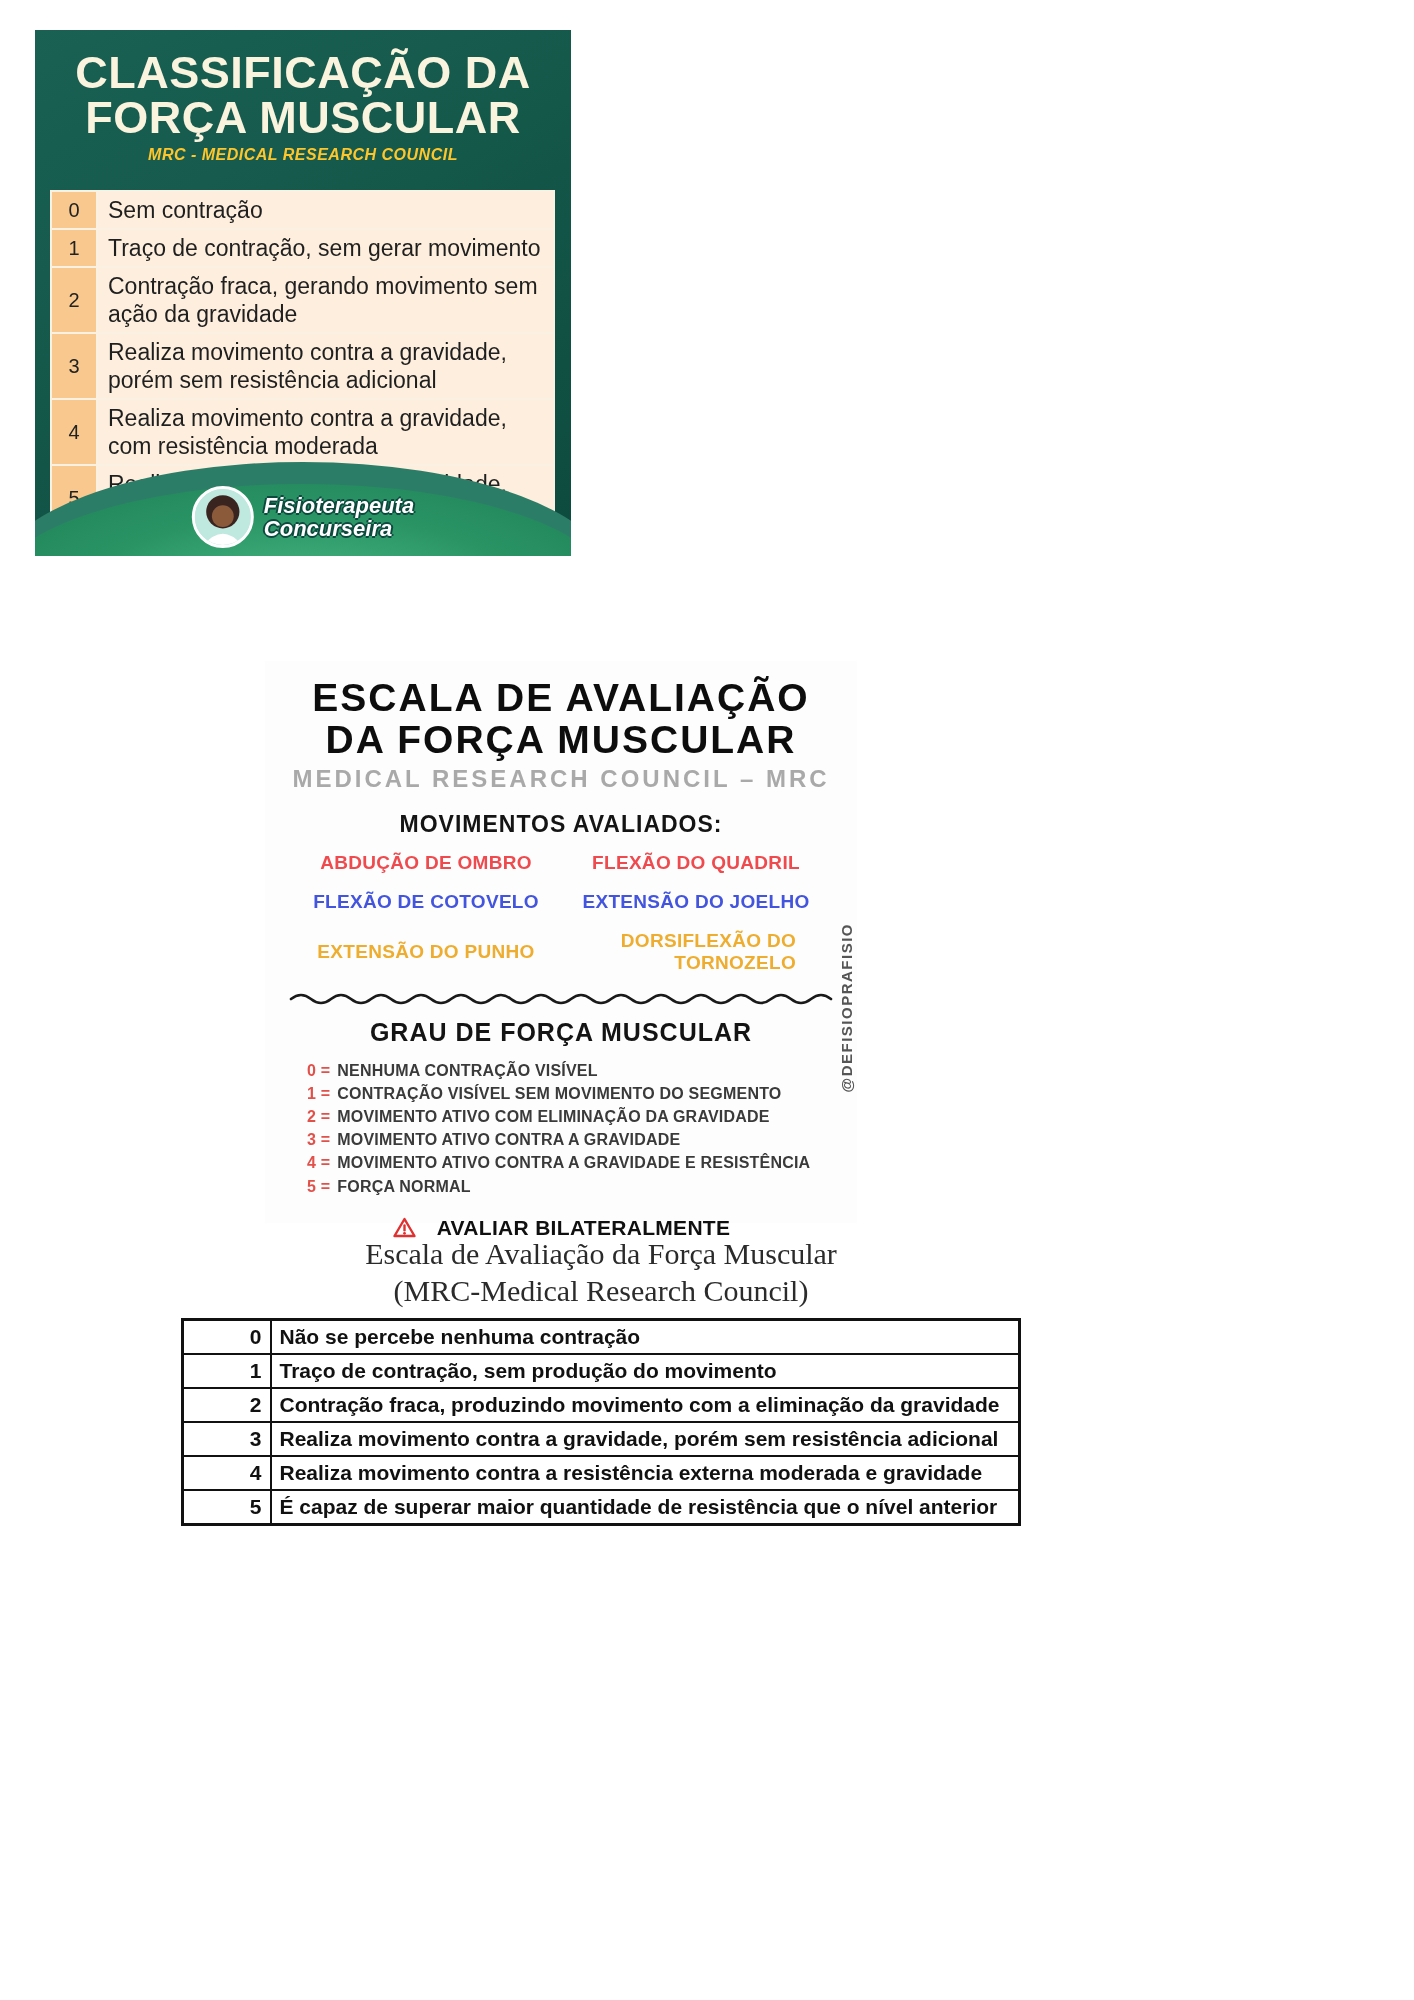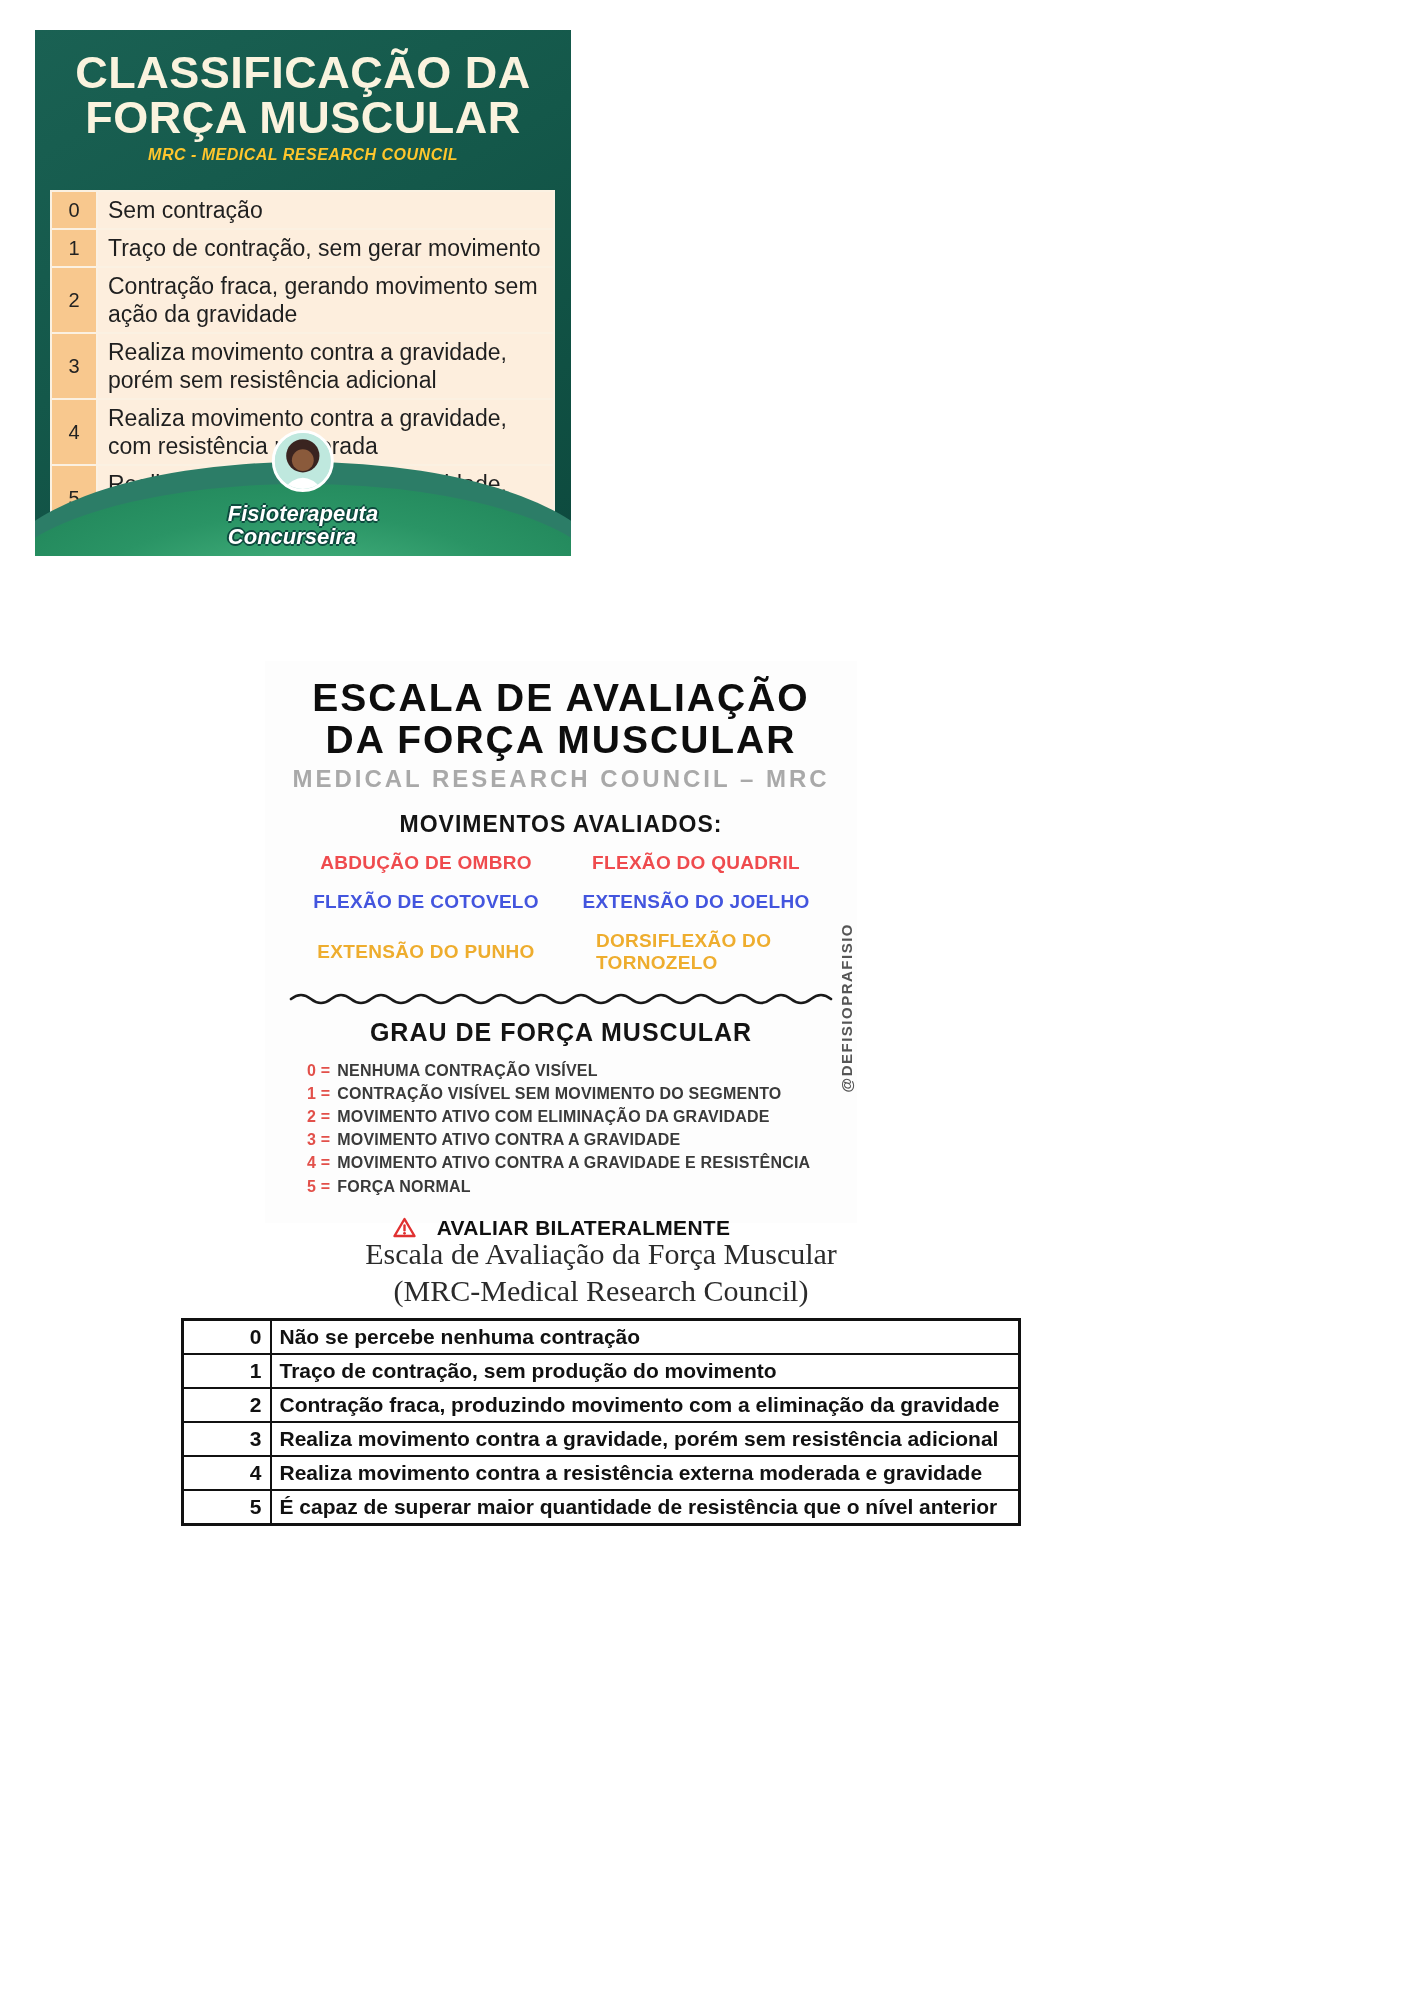--- a/index.html
+++ b/index.html
@@ -23,39 +23,39 @@
   .c1-grade { flex: 0 0 46px; background: #f8c88e; display: flex; align-items: center;
     justify-content: center; font-size: 20px; color: #222222; border-right: 2px solid #fbf1e2; }
   .c1-desc { flex: 1; background: #fdeedd; padding: 4px 10px; font-size: 23px;
     line-height: 1.22; color: #1f1f1f; display: flex; align-items: center; }
   .c1-wave-light { position: absolute; left: -40px; right: -40px; bottom: -22px; height: 116px;
     background: #2c7d67; border-radius: 50% 50% 0 0 / 100% 100% 0 0; }
   .c1-wave-green { position: absolute; left: -40px; right: -40px; bottom: -34px; height: 106px;
     background: radial-gradient(ellipse at 50% 130%, #55c48d 0%, #2a9465 55%, #1d7f55 100%);
     border-radius: 50% 50% 0 0 / 100% 100% 0 0; }
   .c1-logo { position: absolute; left: 50%; transform: translateX(-50%); bottom: 8px;
-    display: flex; align-items: center; gap: 10px; z-index: 3; flex-direction: column; }
+    display: flex; align-items: center; gap: 10px; z-index: 3; }
   .c1-avatar { width: 62px; height: 62px; border-radius: 50%; border: 3px solid #ffffff;
     background: #bfe8de; overflow: hidden; display: inline-flex; }
   .c1-brand { display: flex; flex-direction: column; color: #ffffff; font-weight: 800;
     font-style: italic; font-size: 22px; line-height: 1.05;
     text-shadow: 0 2px 0 #0d4a3e, 2px 0 0 #0d4a3e, -2px 0 0 #0d4a3e, 0 -2px 0 #0d4a3e; }
 
   
   .card2 { position: absolute; left: 265px; top: 661px; width: 592px; height: 562px;
     background: #fdfdfd; padding-top: 16px; }
   .c2-title { text-align: center; color: #0d0d0d; font-weight: 900; font-size: 39px;
     line-height: 1.08; letter-spacing: 2px; }
   .c2-subtitle { margin-top: 4px; text-align: center; color: #a9a9a9; font-weight: 800;
     font-size: 24px; letter-spacing: 3px; }
   .c2-movhead { margin-top: 18px; text-align: center; color: #141414; font-weight: 800;
     font-size: 23px; letter-spacing: 1px; }
   .c2-movegrid { margin-top: 14px; display: grid; grid-template-columns: 1fr 1fr;
     row-gap: 17px; align-items: center; justify-items: center; padding: 0 26px; }
-  .c2-move { font-size: 19px; font-weight: 800; letter-spacing: 0.3px; text-align: left;
+  .c2-move { font-size: 19px; font-weight: 800; letter-spacing: 0.3px; text-align: right;
     max-width: 240px; line-height: 1.15; }
   .c2-move.narrow { max-width: 200px; }
   .mv-red { color: #ef4b4e; }
   .mv-blue { color: #4355de; }
   .mv-yellow { color: #eead2e; }
   .c2-wavy { display: block; margin: 16px auto 0 auto; }
   .c2-gradehead { margin-top: 12px; text-align: center; color: #141414; font-weight: 800;
     font-size: 25px; letter-spacing: 1px; }
   .c2-grades { margin: 12px 0 0 42px; }
   .c2-grade-line { font-size: 16px; font-weight: 600; letter-spacing: 0.2px; color: #3a3a3a;

